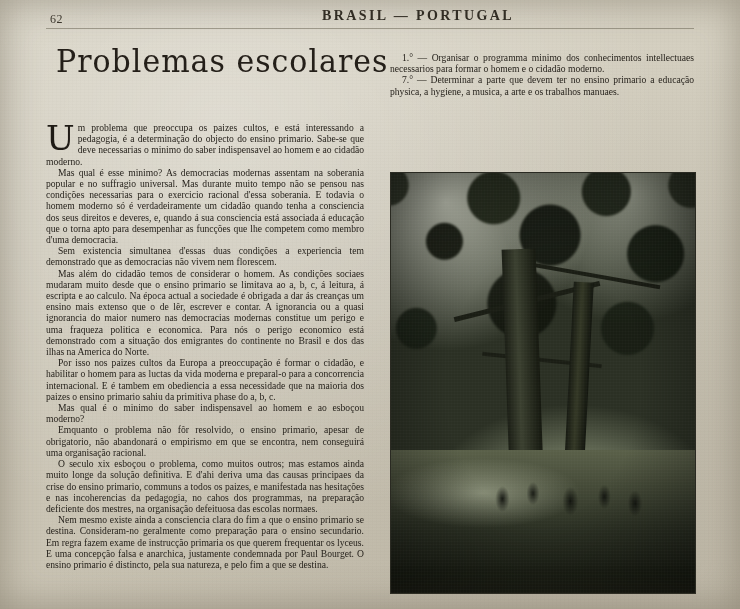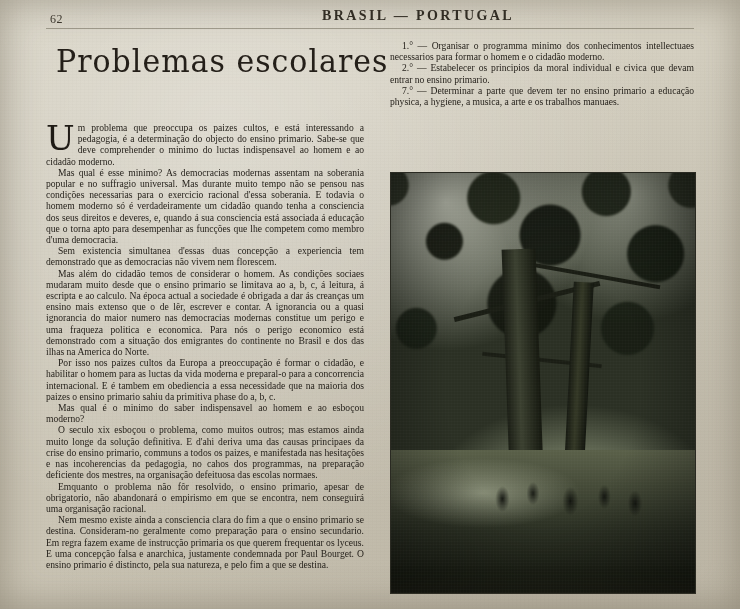--- a/index.html
+++ b/index.html
@@ -96,21 +96,21 @@
     text-justify: inter-word;
     hyphens: auto;
   }
   .col-left {
     left: 46px;
     top: 122px;
     width: 318px;
   }
   .col-right {
     left: 390px;
-    top: 40px;
+    top: 52px;
     width: 304px;
   }
   .col p {
     margin: 0 0 0 0;
     text-indent: 12px;
   }
   .col p.noindent {
     text-indent: 0;
   }
   .col p.numitem {
@@ -253,34 +253,33 @@
 
   <div class="header">
     <div class="folio">62</div>
     <div class="running-head">BRASIL — PORTUGAL</div>
   </div>
   <div class="rule"></div>
 
   <div class="title">Problemas escolares</div>
 
   <div class="col col-left">
-    <p class="noindent dropcap-wrap"><span class="dropcap">U</span><span>m problema que preoccupa os paizes cultos, e está interessando a pedagogia, é a determinação do objecto do ensino primario. Sabe-se que deve comprehender o minimo do luctas indispensavel ao homem e ao cidadão moderno.</span></p>
+    <p class="noindent dropcap-wrap"><span class="dropcap">U</span><span>m problema que preoccupa os paizes cultos, e está interessando a pedagogia, é a determinação do objecto do ensino primario. Sabe-se que deve necessarias o minimo do saber indispensavel ao homem e ao cidadão moderno.</span></p>
     <p>Mas qual é esse minimo? As democracias modernas assentam na soberania popular e no suffragio universal. Mas durante muito tempo não se pensou nas condições necessarias para o exercicio racional d'essa soberania. E todavia o homem moderno só é verdadeiramente um cidadão quando tenha a consciencia dos seus direitos e deveres, e, quando á sua consciencia está associada á educação que o torna apto para desempenhar as funcções que lhe competem como membro d'uma democracia.</p>
-    <p>Sem existencia simultanea d'essas duas concepção a experiencia tem demonstrado que as democracias não vivem nem florescem.</p>
+    <p>Sem existencia simultanea d'essas duas condições a experiencia tem demonstrado que as democracias não vivem nem florescem.</p>
     <p>Mas além do cidadão temos de considerar o homem. As condições sociaes mudaram muito desde que o ensino primario se limitava ao a, b, c, á leitura, á escripta e ao calculo. Na época actual a sociedade é obrigada a dar ás creanças um ensino mais extenso que o de lêr, escrever e contar. A ignorancia ou a quasi ignorancia do maior numero nas democracias modernas constitue um perigo e uma fraqueza politica e economica. Para nós o perigo economico está demonstrado com a situação dos emigrantes do continente no Brasil e dos das ilhas na America do Norte.</p>
     <p>Por isso nos paizes cultos da Europa a preoccupação é formar o cidadão, e habilitar o homem para as luctas da vida moderna e preparal-o para a concorrencia internacional. E é tambem em obediencia a essa necessidade que na maioria dos paizes o ensino primario sahiu da primitiva phase do a, b, c.</p>
     <p>Mas qual é o minimo do saber indispensavel ao homem e ao esboçou moderno?</p>
+    <p>Emquanto o problema não fôr resolvido, o ensino primario, apesar de obrigatorio, não abandonará o empirismo em que se encontra, nem conseguirá uma organisação racional.</p>
     <p>O seculo xix esboçou o problema, como muitos outros; mas estamos ainda muito longe da solução definitiva. E d'ahi deriva uma das causas principaes da crise do ensino primario, communs a todos os paizes, e manifestada nas hesitações e nas incoherencias da pedagogia, no cahos dos programmas, na preparação deficiente dos mestres, na organisação defeituosa das escolas normaes.</p>
-    <p>Emquanto o problema não fôr resolvido, o ensino primario, apesar de obrigatorio, não abandonará o empirismo em que se encontra, nem conseguirá uma organisação racional.</p>
     <p>Nem mesmo existe ainda a consciencia clara do fim a que o ensino primario se destina. Consideram-no geralmente como preparação para o ensino secundario. Em regra fazem exame de instrucção primaria os que querem frequentar os lyceus. E uma concepção falsa e anarchica, justamente condemnada por Paul Bourget. O ensino primario é distincto, pela sua natureza, e pelo fim a que se destina.</p>
   </div>
 
   <div class="col col-right">
     <p class="numitem">1.° — Organisar o programma minimo dos conhecimentos intellectuaes necessarios para formar o homem e o cidadão moderno.</p>
-    <p class="numitem">2.° — Estabelecer os principios da moral individual e civica que devam entrar no ensino primario.</p>
     <p class="numitem">7.° — Determinar a parte que devem ter no ensino primario a educação physica, a hygiene, a musica, a arte e os trabalhos manuaes.</p>
   </div>
 
   <div class="photo-frame">
     <div class="photo">
       <div class="sky"></div>
       <div class="canopy"></div>
       <div class="branch b1"></div>
       <div class="branch b2"></div>
       <div class="branch b3"></div>

